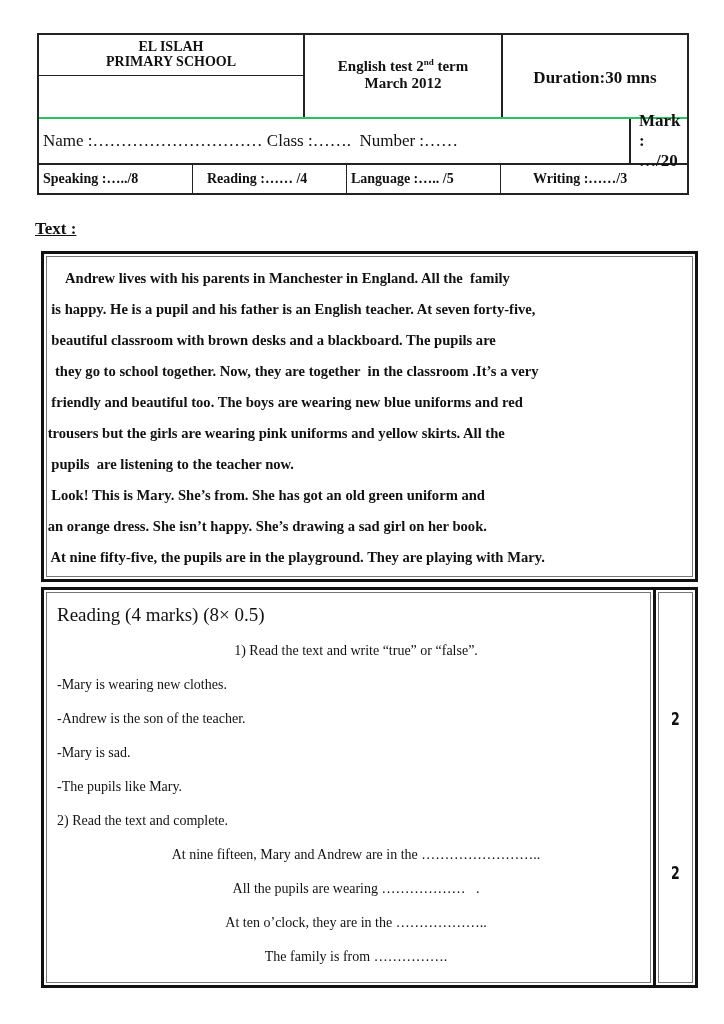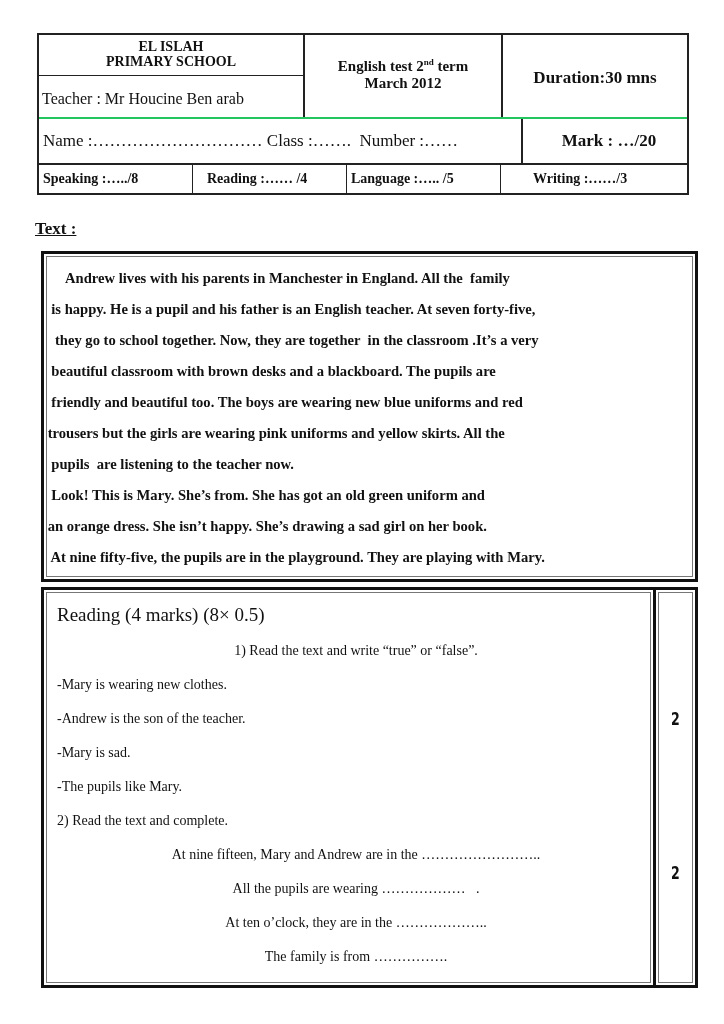--- a/index.html
+++ b/index.html
@@ -9,21 +9,21 @@
   .hdr { position: absolute; left: 37px; top: 33px; width: 652px; border: 2px solid #222; box-sizing: border-box; }
   .row1 { display: flex; height: 82px; border-bottom: 2px solid #22c55e; }
   .school { width: 264px; border-right: 2px solid #222; display: flex; flex-direction: column; }
   .school-name { height: 41px; border-bottom: 1.5px solid #222; text-align: center; font-weight: bold; font-size: 14px; line-height: 15px; padding-top: 4px; box-sizing: border-box; }
   .teacher { flex: 1; font-size: 16px; padding-left: 3px; display: flex; align-items: center; padding-top: 4px; }
   .test { width: 198px; border-right: 2px solid #222; text-align: center; font-weight: bold; font-size: 15px; line-height: 17px; padding-top: 19px; box-sizing: border-box; }
   .test sup { font-size: 9px; }
   .duration { flex: 1; display: flex; align-items: center; justify-content: center; font-weight: bold; font-size: 17px; padding-top: 4px; }
 
   .row2 { display: flex; height: 44px; border-bottom: 2px solid #222; }
-  .name-cell { width: 484px; border-right: 2px solid #222; display: flex; align-items: center; padding-left: 4px; font-size: 17px; box-sizing: border-box; white-space: pre; }
+  .name-cell { width: 592px; border-right: 2px solid #222; display: flex; align-items: center; padding-left: 4px; font-size: 17px; box-sizing: border-box; white-space: pre; }
   .mark-cell { flex: 1; display: flex; align-items: center; justify-content: center; font-size: 17px; font-weight: bold; padding-left: 8px; }
 
   .row3 { display: flex; height: 28px; font-size: 14px; font-weight: bold; }
   .row3 > div { display: flex; align-items: center; border-right: 1.5px solid #222; box-sizing: border-box; padding-left: 4px; white-space: pre; }
   .row3 > div:last-child { border-right: none; margin-left: 28px; }
   .c1 { width: 154px; } .c2 { width: 154px; padding-left: 14px !important; } .c3 { width: 154px; } .c4 { flex: 1; }
 
   .text-title { position: absolute; left: 35px; top: 219px; font-weight: bold; font-size: 17px; text-decoration: underline; }
 
   
@@ -45,21 +45,20 @@
 </head>
 <body>
 
 <div class="hdr">
   <div class="row1">
     <div class="school">
       <div class="school-name">
         <div>EL ISLAH</div>
         <div>PRIMARY SCHOOL</div>
       </div>
-      <div class="teacher">Teacher : Mr Houcine Ben arab</div>
     </div>
     <div class="test">
       <div><span>English test 2</span><sup>nd</sup><span> term</span></div>
       <div>March 2012</div>
     </div>
     <div class="duration">Duration:30 mns</div>
   </div>
   <div class="row2">
     <div class="name-cell">
       <span>Name :…………………………</span><span> Class :…….  </span><span>Number :……</span>
@@ -74,22 +73,22 @@
   </div>
 </div>
 
 <div class="text-title">Text :</div>
 
 <div class="frame passage">
   <div class="inner"></div>
   <div class="passage-lines">
     <div>      Andrew lives with his parents in Manchester in England. All the  family</div>
     <div>  is happy. He is a pupil and his father is an English teacher. At seven forty-five,</div>
+    <div>  beautiful classroom with brown desks and a blackboard. The pupils are</div>
     <div>   they go to school together. Now, they are together  in the classroom .It’s a very</div>
-    <div>  beautiful classroom with brown desks and a blackboard. The pupils are</div>
     <div>  friendly and beautiful too. The boys are wearing new blue uniforms and red</div>
     <div> trousers but the girls are wearing pink uniforms and yellow skirts. All the</div>
     <div>  pupils  are listening to the teacher now.</div>
     <div>  Look! This is Mary. She’s from. She has got an old green uniform and</div>
     <div> an orange dress. She isn’t happy. She’s drawing a sad girl on her book.</div>
     <div>  At nine fifty-five, the pupils are in the playground. They are playing with Mary.</div>
   </div>
 </div>
 
 <div class="frame reading">

